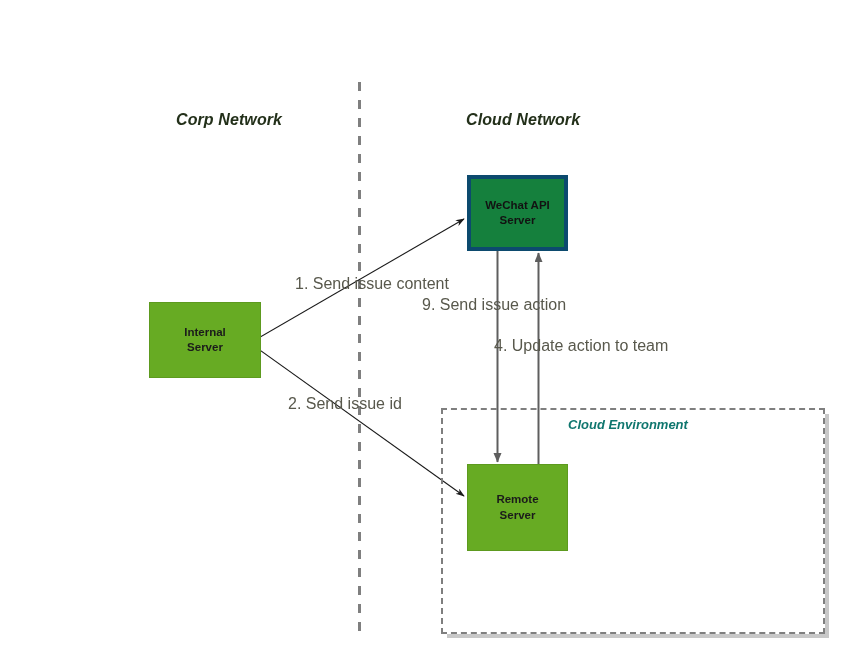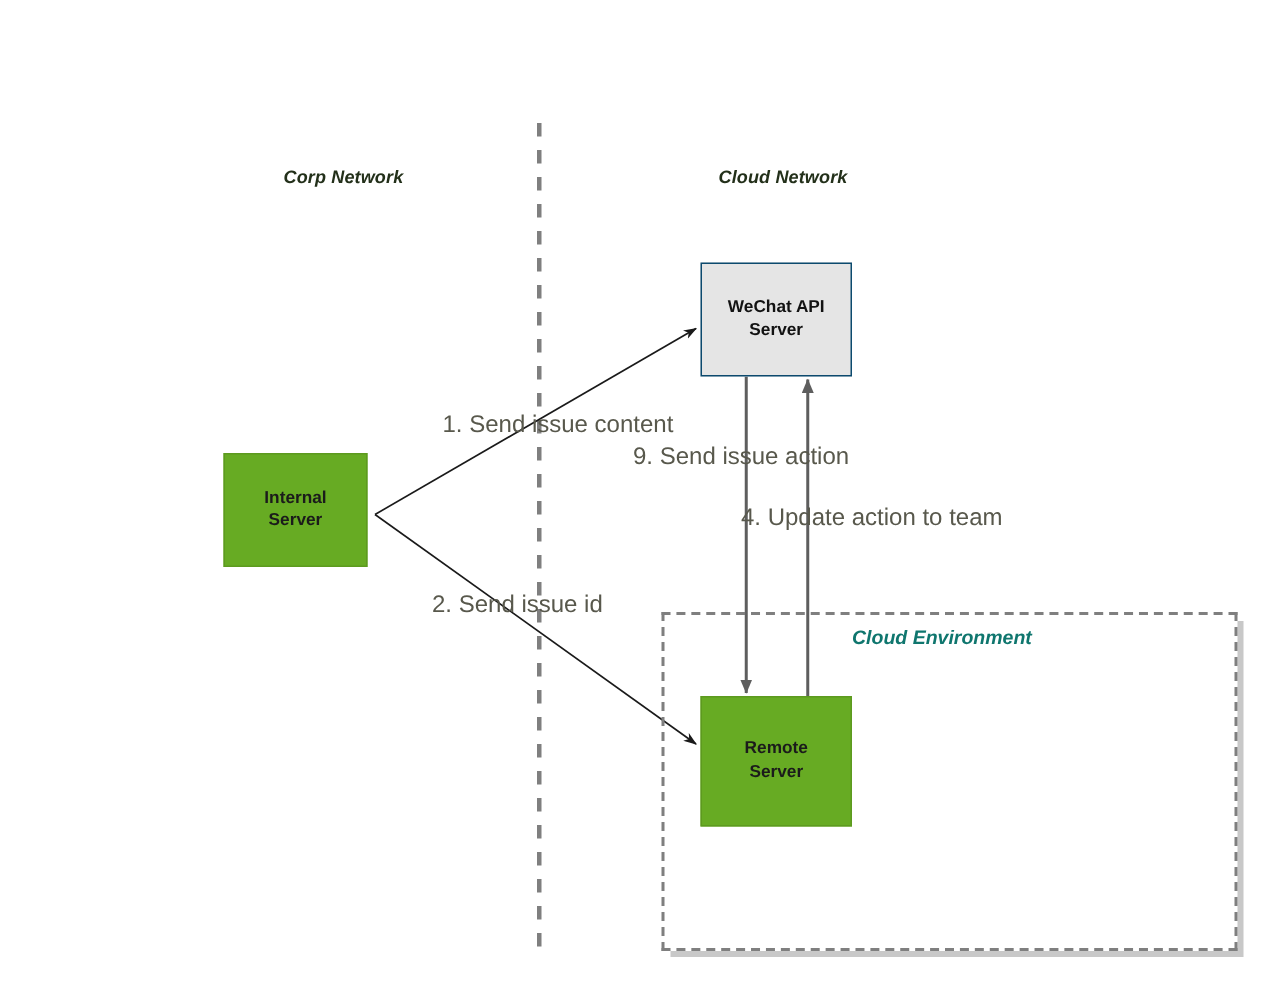--- a/index.html
+++ b/index.html
@@ -23,25 +23,24 @@
     left: 0;
     top: 0;
     width: 851px;
     height: 658px;
     pointer-events: none;
   }
   .zone-title {
     position: absolute;
     font-style: italic;
     font-weight: bold;
-    font-size: 12px;
+    font-size: 16px;
     color: #23301a;
     white-space: nowrap;
     letter-spacing: 0.1px;
-    margin-left: 13px;
   }
   .cloud-title {
     position: absolute;
     font-style: italic;
     font-weight: bold;
     font-size: 13px;
     color: #0f766e;
     white-space: nowrap;
   }
   .node {
@@ -54,22 +53,22 @@
     font-weight: bold;
     color: #1b1b1b;
     line-height: 1.32;
     box-sizing: border-box;
   }
   .node-green {
     background: #67ab23;
     border: 1px solid #5d9a1f;
   }
   .node-blue {
-    background: #e5e5e5;
-    border: 1px solid #0c4a6e;
+    background: #15803d;
+    border: 4px solid #0c4a6e;
     color: #121212;
   }
   .edge-label {
     position: absolute;
     font-size: 16px;
     color: #58584c;
     white-space: nowrap;
     background: transparent;
     line-height: 1.1;
   }
@@ -111,21 +110,21 @@
   </svg>
 
   <div class="zone-title" style="left:176px; top:111px;">Corp Network</div>
   <div class="zone-title" style="left:466px; top:111px;">Cloud Network</div>
 
   <div class="cloud-shadow" style="left:447px; top:634px; width:380px; height:4px;"></div>
   <div class="cloud-shadow" style="left:825px; top:414px; width:4px; height:224px;"></div>
   <div class="cloud-box" style="left:441px; top:408px; width:384px; height:226px;"></div>
   <div class="cloud-title" style="left:568px; top:417px;">Cloud Environment</div>
 
-  <div class="node node-green" style="left:149px; top:302px; width:96px; height:76px;">
+  <div class="node node-green" style="left:149px; top:302px; width:112px; height:76px;">
     <div>
       <span>Internal</span><br>
       <span>Server</span>
     </div>
   </div>
 
   <div class="node node-blue" style="left:467px; top:175px; width:101px; height:76px;">
     <div>
       <span>WeChat API</span><br>
       <span>Server</span>

